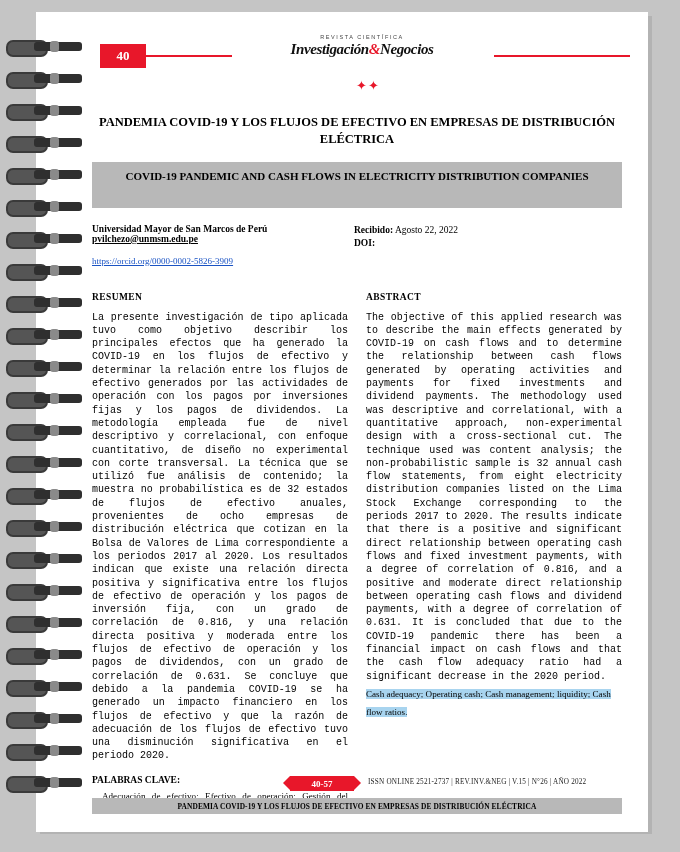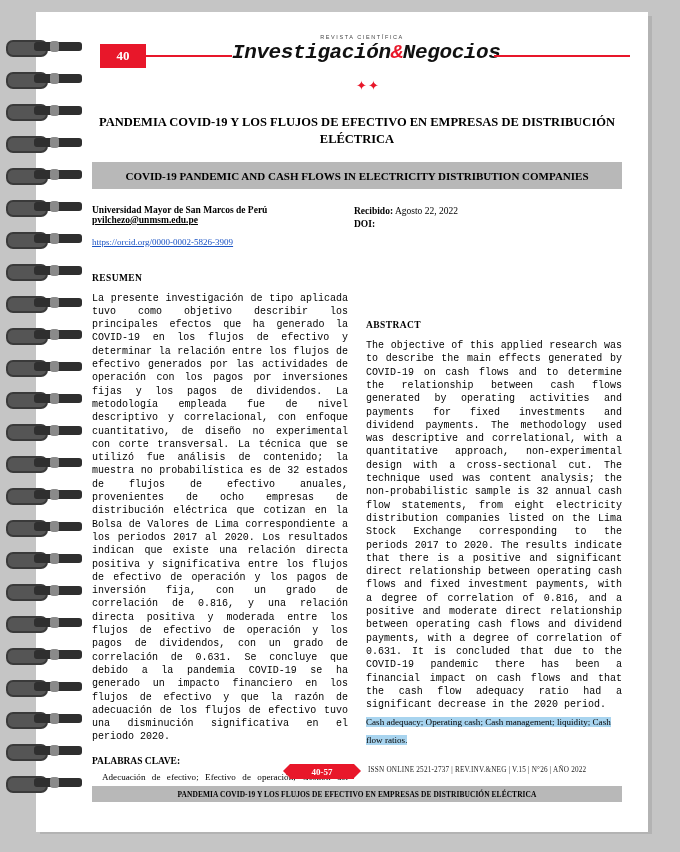--- a/index.html
+++ b/index.html
@@ -106,22 +106,22 @@
     text-align: center;
   }
   .journal-kicker {
     font-family: "Liberation Sans", sans-serif;
     font-size: 5.5px;
     letter-spacing: 1.6px;
     color: #444;
     text-transform: uppercase;
   }
   .journal-title {
-    font-family: Liberation Mono, monospace;
-    font-size: 21px;
+    font-family: Liberation Serif, serif;
+    font-size: 15px;
     font-weight: bold;
     font-style: italic;
     color: #111;
     letter-spacing: -0.4px;
     margin-top: 1px;
   }
   .journal-title .amp { color: #e8172a; font-style: italic; }
   .rule-right {
     position: absolute;
     left: 394px; top: 25px;
@@ -145,21 +145,21 @@
     text-align: center;
     font-family: "Liberation Serif", serif;
     font-size: 12.5px;
     font-weight: bold;
     line-height: 1.35;
     color: #000;
   }
   .title-en-band {
     margin-top: 14px;
     background: #b8b8b8;
-    padding: 7px 6px 5px 6px;
+    padding: 7px 6px 24px 6px;
     text-align: center;
     font-family: "Liberation Serif", serif;
     font-size: 11px;
     font-weight: bold;
     line-height: 1.35;
     color: #000;
   }
 
   
   .meta {
@@ -199,21 +199,20 @@
     color: #000;
     line-height: 1.45;
   }
   .date-line b { font-weight: bold; }
 
   
   .cols {
     margin-top: 26px;
     display: flex;
     gap: 18px;
-    align-items: center;
   }
   .col { width: 256px; }
   .sec-head {
     font-family: "Liberation Serif", serif;
     font-size: 9.5px;
     font-weight: bold;
     letter-spacing: 0.4px;
     color: #000;
     margin-bottom: 9px;
   }
@@ -247,21 +246,21 @@
     padding-left: 0;
     display: inline;
     box-decoration-break: clone;
     -webkit-box-decoration-break: clone;
   }
   .kw-wrap-en { margin-top: 0; }
 
   
   .footer {
     position: absolute;
-    left: 0; bottom: 18px;
+    left: 0; bottom: 6px;
     width: 530px;
   }
   .footer-top {
     position: relative;
     height: 16px;
   }
   .pages-tag {
     position: absolute;
     left: 198px; top: 0;
     width: 64px; height: 15px;

